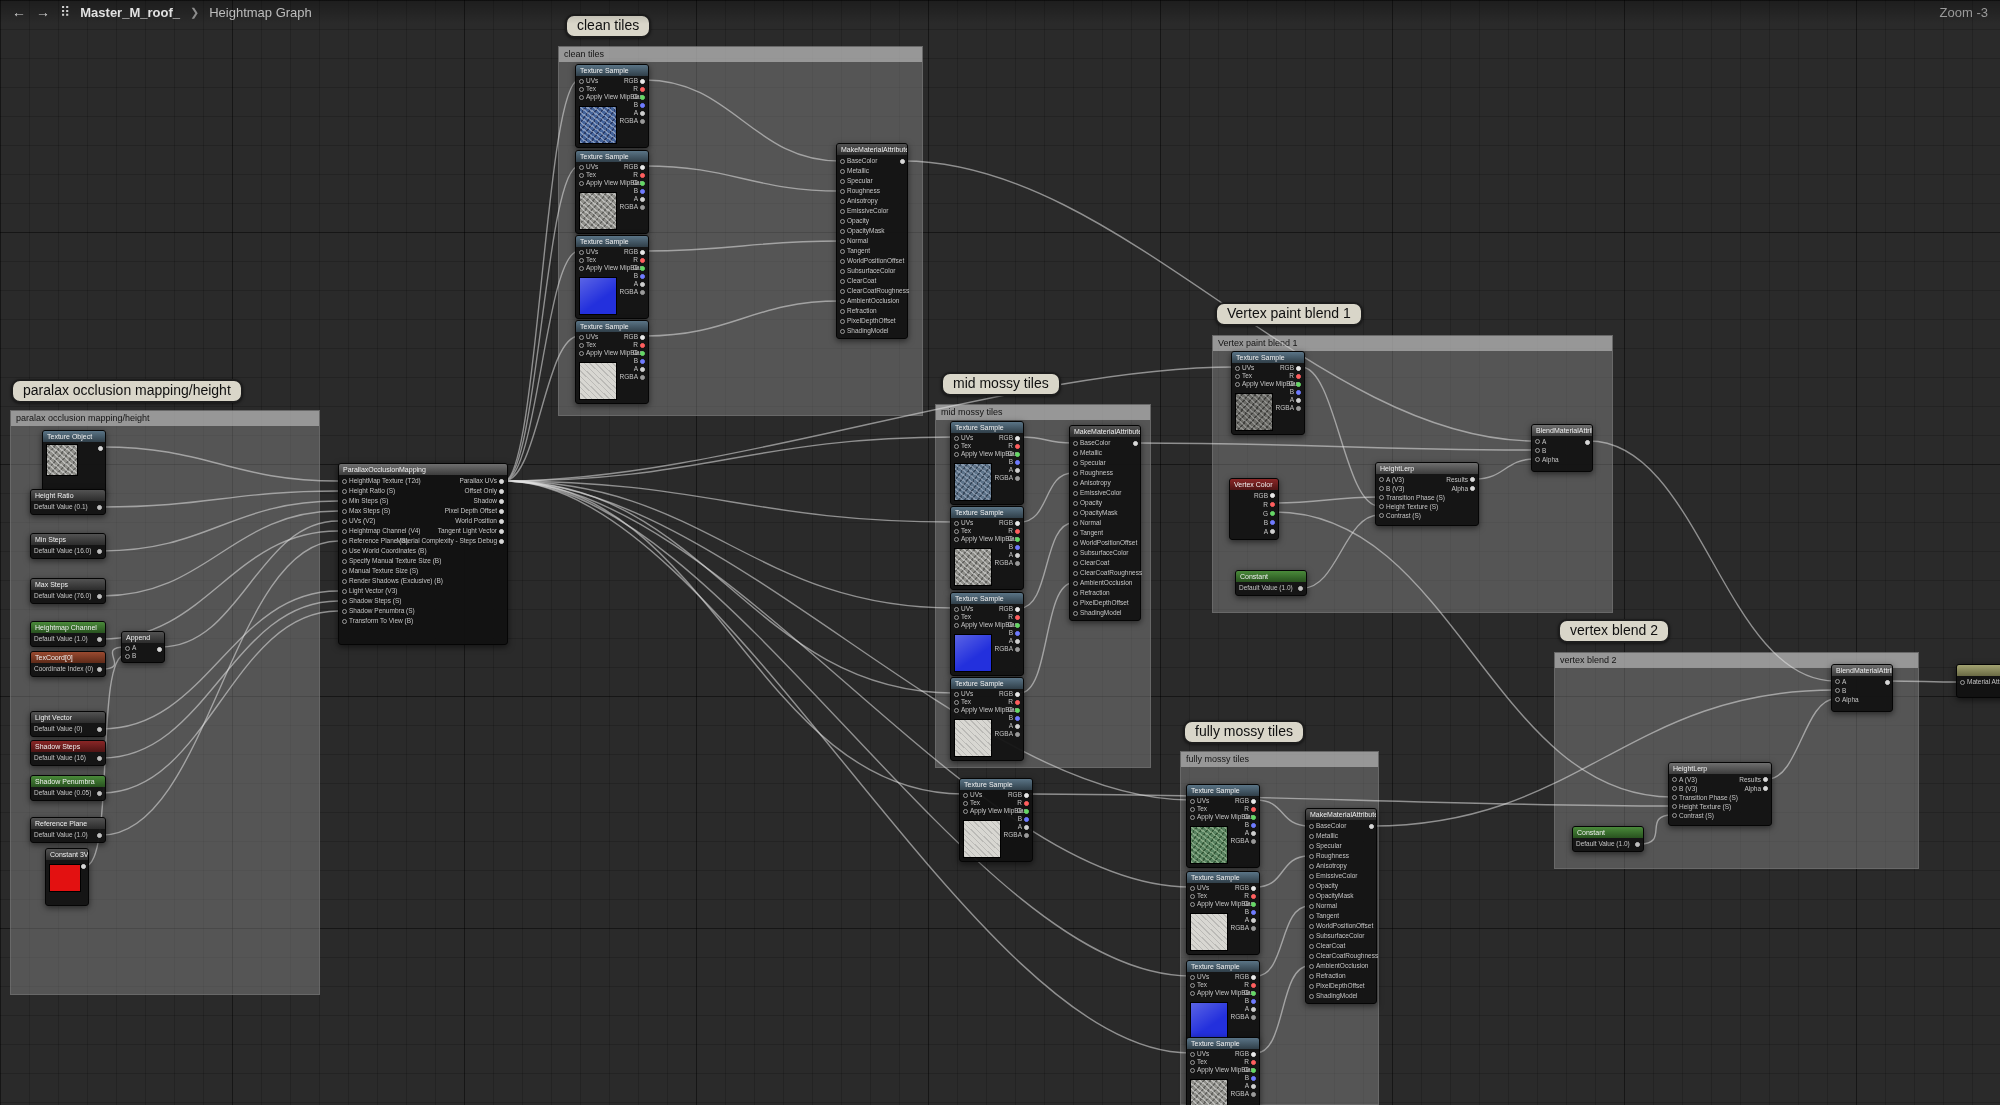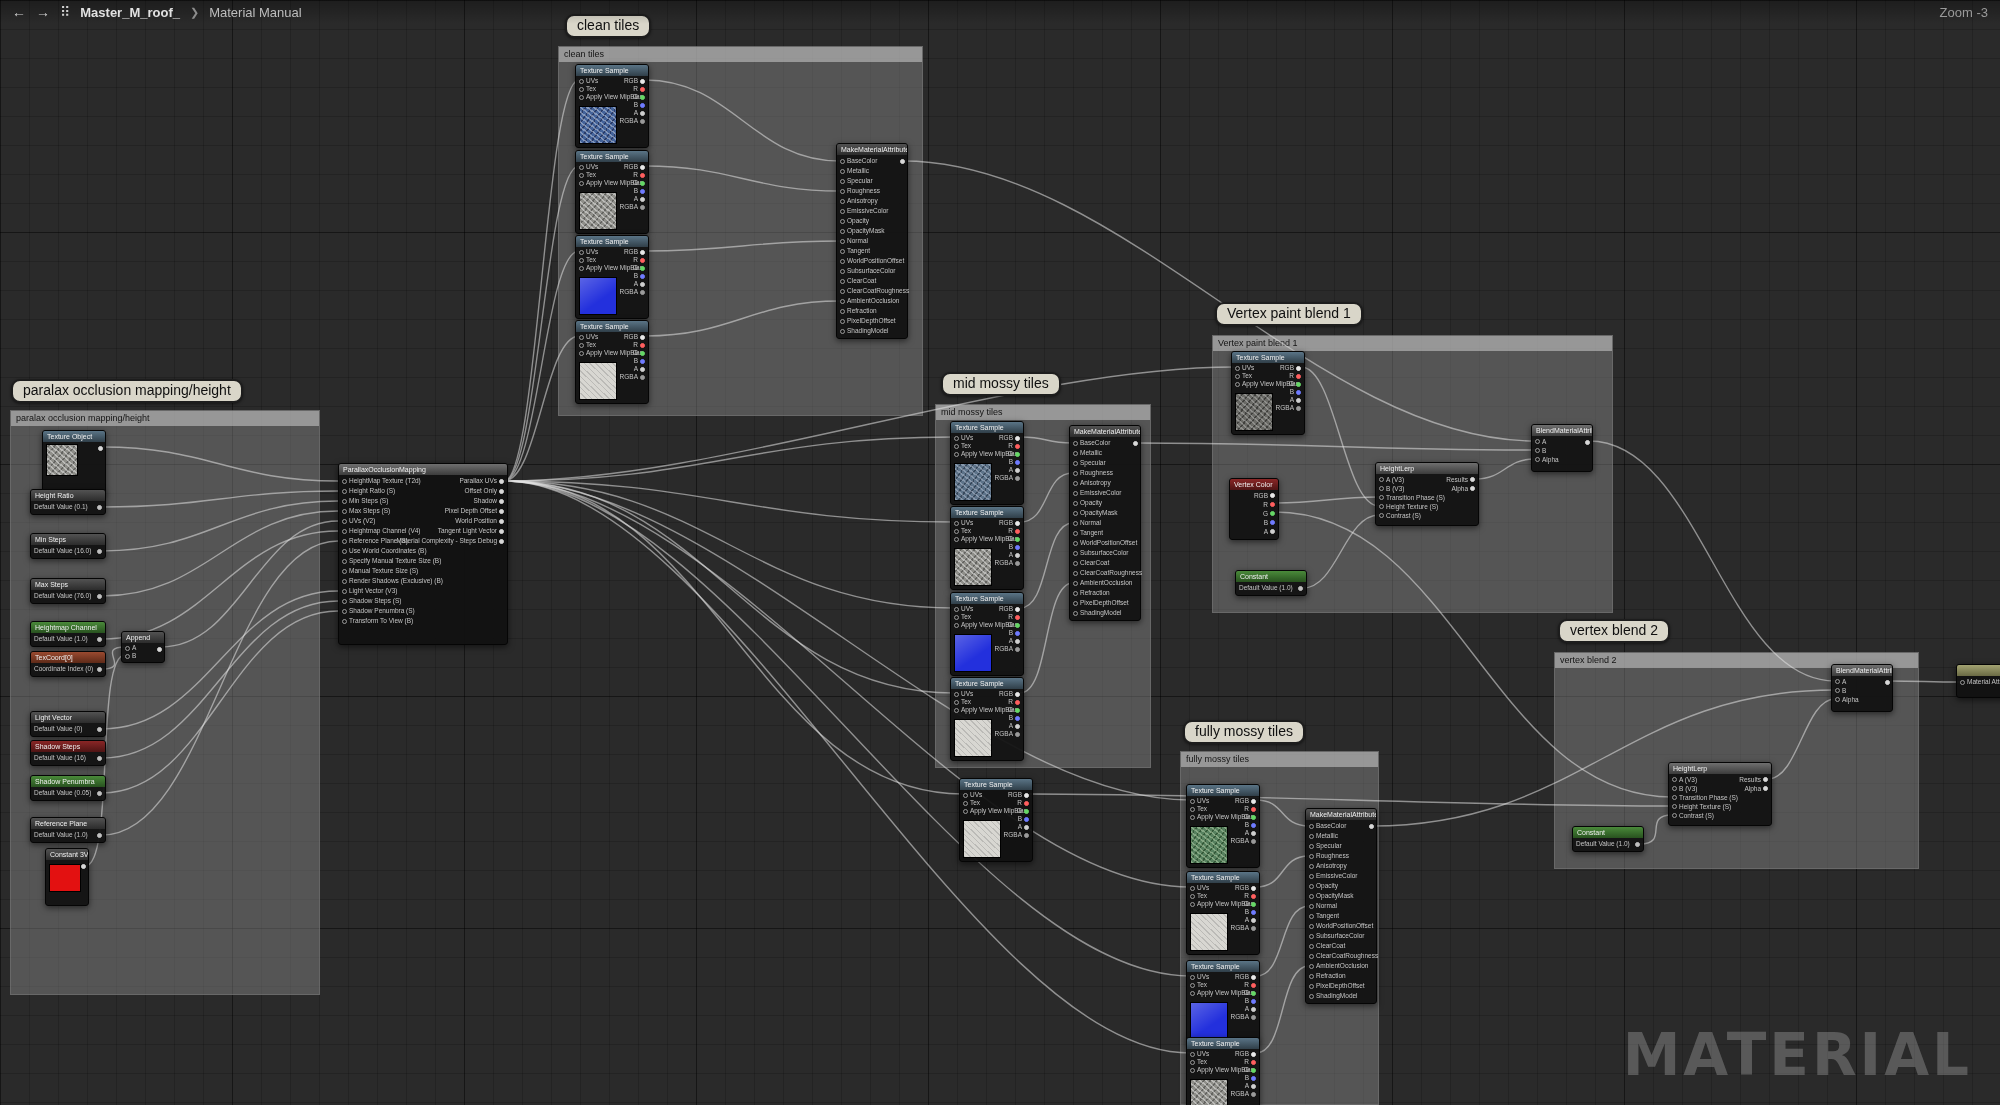--- a/index.html
+++ b/index.html
@@ -1414,18 +1414,17 @@
       <div class="bubble" style="left: 1183px; top: 720px;"><span>fully mossy tiles</span></div>
       <div class="bubble" style="left: 1558px; top: 619px;"><span>vertex blend 2</span></div>
     </div>
 
   <div id="topbar">
     <span class="tb-icon">←</span>
     <span class="tb-icon">→</span>
     <span class="tb-icon">⠿</span>
     <span class="crumb-root">Master_M_roof_</span>
     <span class="crumb-sep">❯</span>
-    <span class="crumb-page">Material Manual</span>
+    <span class="crumb-page">Heightmap Graph</span>
     <span id="zoom-ind">Zoom -3</span>
   </div>
 
-  <div id="watermark">MATERIAL</div>
 </div>
 
 </body></html>

